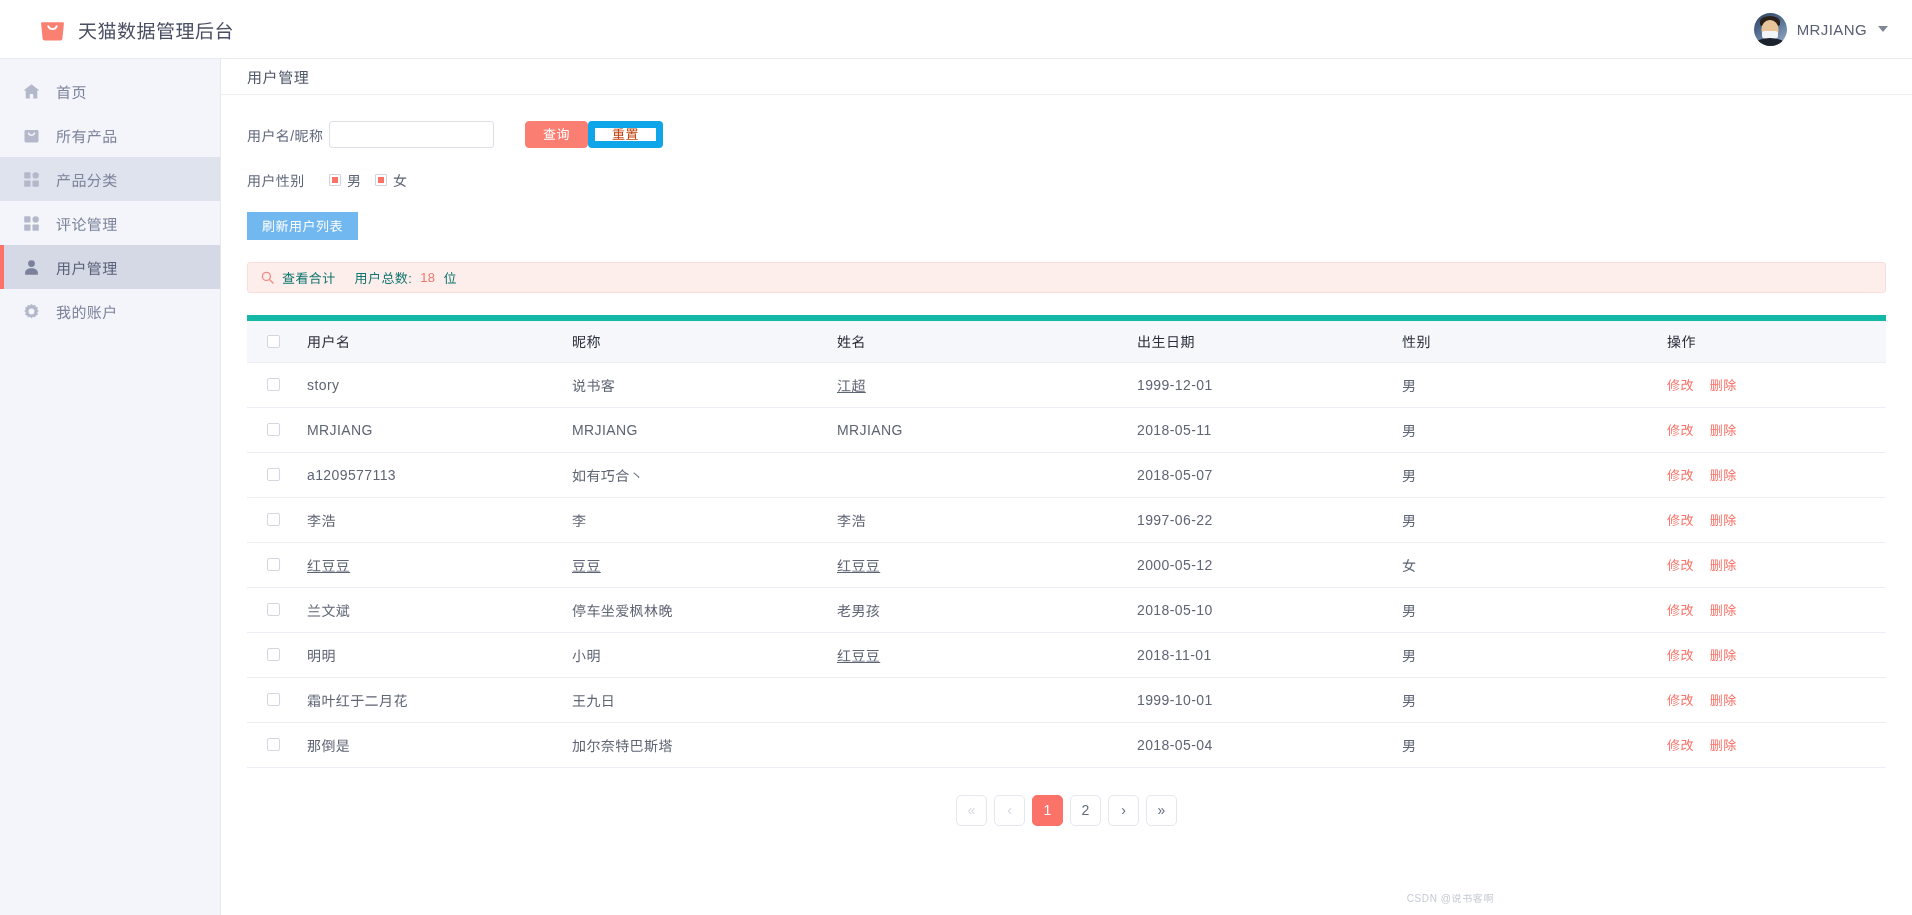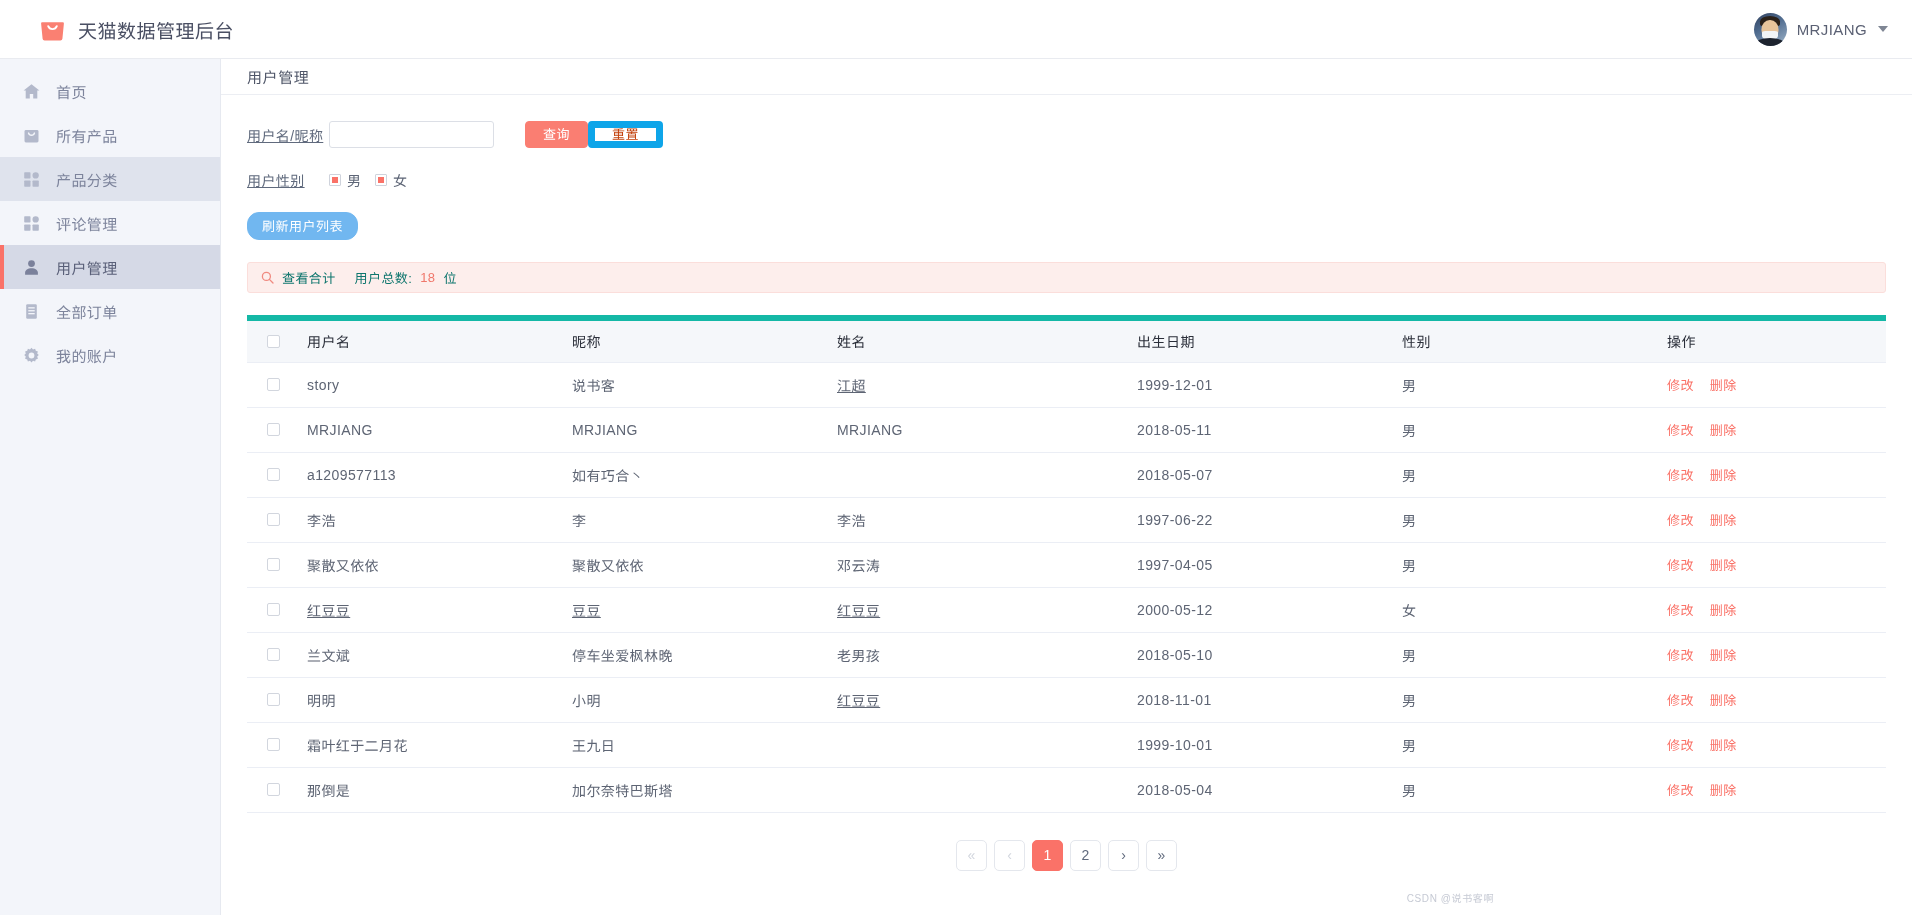--- a/index.html
+++ b/index.html
@@ -216,21 +216,20 @@
     display: flex;
     align-items: center;
     gap: 0;
     margin-bottom: 22px;
   }
   .field-label {
     font-size: 14px;
     color: #606a7d;
     width: 82px;
     letter-spacing: 0.4px;
-    text-decoration: underline;
   }
   .text-input {
     width: 165px;
     height: 27px;
     border: 1px solid #dcdfe6;
     border-radius: 3px;
     background: #fff;
     font-size: 13px;
     color: #5a6073;
     padding: 0 8px;
@@ -260,21 +259,21 @@
     background: #ffffff;
     color: #c2410c;
     border: 7px solid #0ea5e9;
   }
   .btn-info {
     background: #71b7f0;
     color: #ffffff;
     border-color: #71b7f0;
     height: 28px;
     padding: 0 14px;
-    border-radius: 12px;
+    border-radius: 0;
   }
 
   .gender-row {
     display: flex;
     align-items: center;
     margin-bottom: 22px;
   }
   .radio-wrap {
     display: flex;
     align-items: center;
@@ -500,31 +499,20 @@
     <div class="nav-item active">
       <span class="nav-icon">
         <svg width="19" height="19" viewBox="0 0 19 19" fill="currentColor" aria-hidden="true">
           <circle cx="9.5" cy="5.6" r="3.4"></circle>
           <path d="M9.5 10.2c-3.8 0-6.4 2.1-6.4 4.4v2.2h12.8v-2.2c0-2.3-2.6-4.4-6.4-4.4z"></path>
         </svg>
       </span>
       <span class="nav-label">用户管理</span>
     </div>
 
-    <div class="nav-item">
-      <span class="nav-icon">
-        <svg width="19" height="19" viewBox="0 0 19 19" aria-hidden="true">
-          <rect x="4.2" y="2.2" width="10.6" height="14.6" rx="1.2" fill="currentColor"></rect>
-          <rect x="6.3" y="5.2" width="6.4" height="1.3" fill="#f3f5fa"></rect>
-          <rect x="6.3" y="8.1" width="6.4" height="1.3" fill="#f3f5fa"></rect>
-          <rect x="6.3" y="11" width="6.4" height="1.3" fill="#f3f5fa"></rect>
-        </svg>
-      </span>
-      <span class="nav-label">全部订单</span>
-    </div>
 
     <div class="nav-item">
       <span class="nav-icon">
         <svg width="19" height="19" viewBox="0 0 19 19" fill="currentColor" aria-hidden="true">
           <path d="M9.5 1.8 11 3.4l2.1-.7.7 2.1 2.1.7-.7 2.1 1.6 1.5-1.6 1.5.7 2.1-2.1.7-.7 2.1-2.1-.7-1.5 1.6-1.5-1.6-2.1.7-.7-2.1-2.1-.7.7-2.1-1.6-1.5 1.6-1.5-.7-2.1 2.1-.7.7-2.1 2.1.7z"></path>
           <circle cx="9.5" cy="9.5" r="2.9" fill="#f3f5fa"></circle>
         </svg>
       </span>
       <span class="nav-label">我的账户</span>
     </div>
@@ -631,31 +619,20 @@
               <td class="col-nick">李</td>
               <td class="col-name">李浩</td>
               <td class="col-birth">1997-06-22</td>
               <td class="col-gender">男</td>
               <td class="col-action"><span class="op-link op-edit">修改</span><span class="op-link">删除</span></td>
             </tr>
             <tr>
               <td class="col-check">
                 <span class="chk"></span>
               </td>
-              <td class="col-user">聚散又依依</td>
-              <td class="col-nick">聚散又依依</td>
-              <td class="col-name">邓云涛</td>
-              <td class="col-birth">1997-04-05</td>
-              <td class="col-gender">男</td>
-              <td class="col-action"><span class="op-link op-edit">修改</span><span class="op-link">删除</span></td>
-            </tr>
-            <tr>
-              <td class="col-check">
-                <span class="chk"></span>
-              </td>
               <td class="col-user"><span class="cell-link">红豆豆</span></td>
               <td class="col-nick"><span class="cell-link">豆豆</span></td>
               <td class="col-name"><span class="cell-link">红豆豆</span></td>
               <td class="col-birth">2000-05-12</td>
               <td class="col-gender">女</td>
               <td class="col-action"><span class="op-link op-edit">修改</span><span class="op-link">删除</span></td>
             </tr>
             <tr>
               <td class="col-check">
                 <span class="chk"></span>

